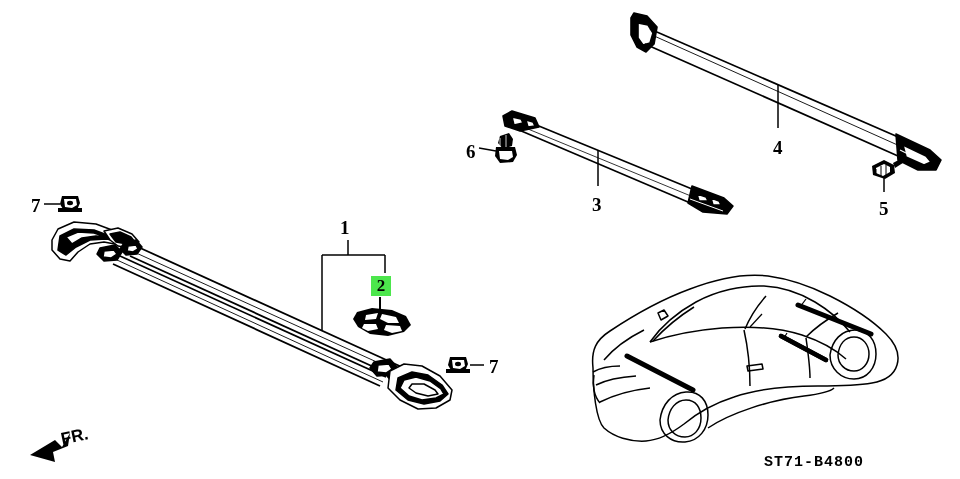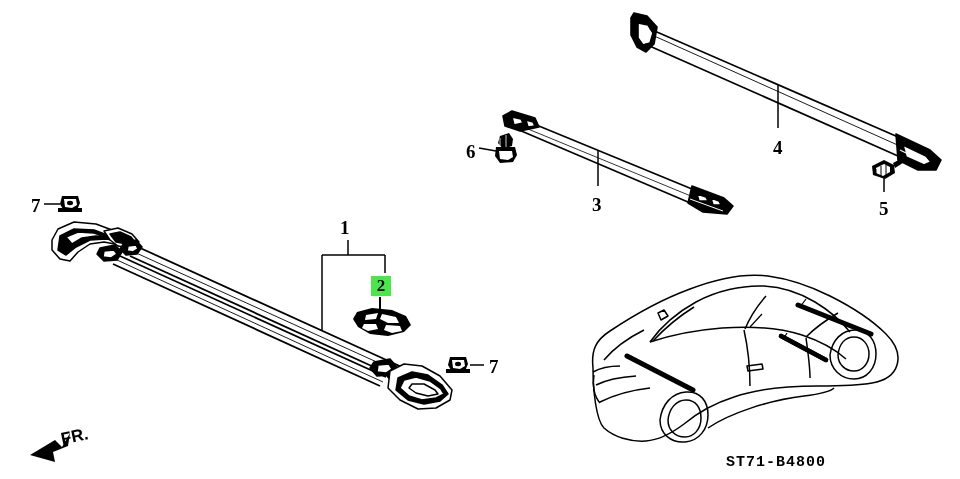--- a/index.html
+++ b/index.html
@@ -222,15 +222,15 @@
 <div class="callout" style="left:879px;top:199px;">5</div>
 
 <div class="callout" style="left:466px;top:142px;">6</div>
 
 <div class="callout" style="left:31px;top:196px;">7</div>
 
 <div class="callout" style="left:489px;top:357px;">7</div>
 
 <div class="frlabel" style="left:61px;top:427px;">FR.</div>
 
-<div class="diagcode" style="left:726px;top:454px;">ST71-B4800</div>
+<div class="diagcode" style="left:764px;top:454px;">ST71-B4800</div>
 
 </div>
 
 </body></html>

